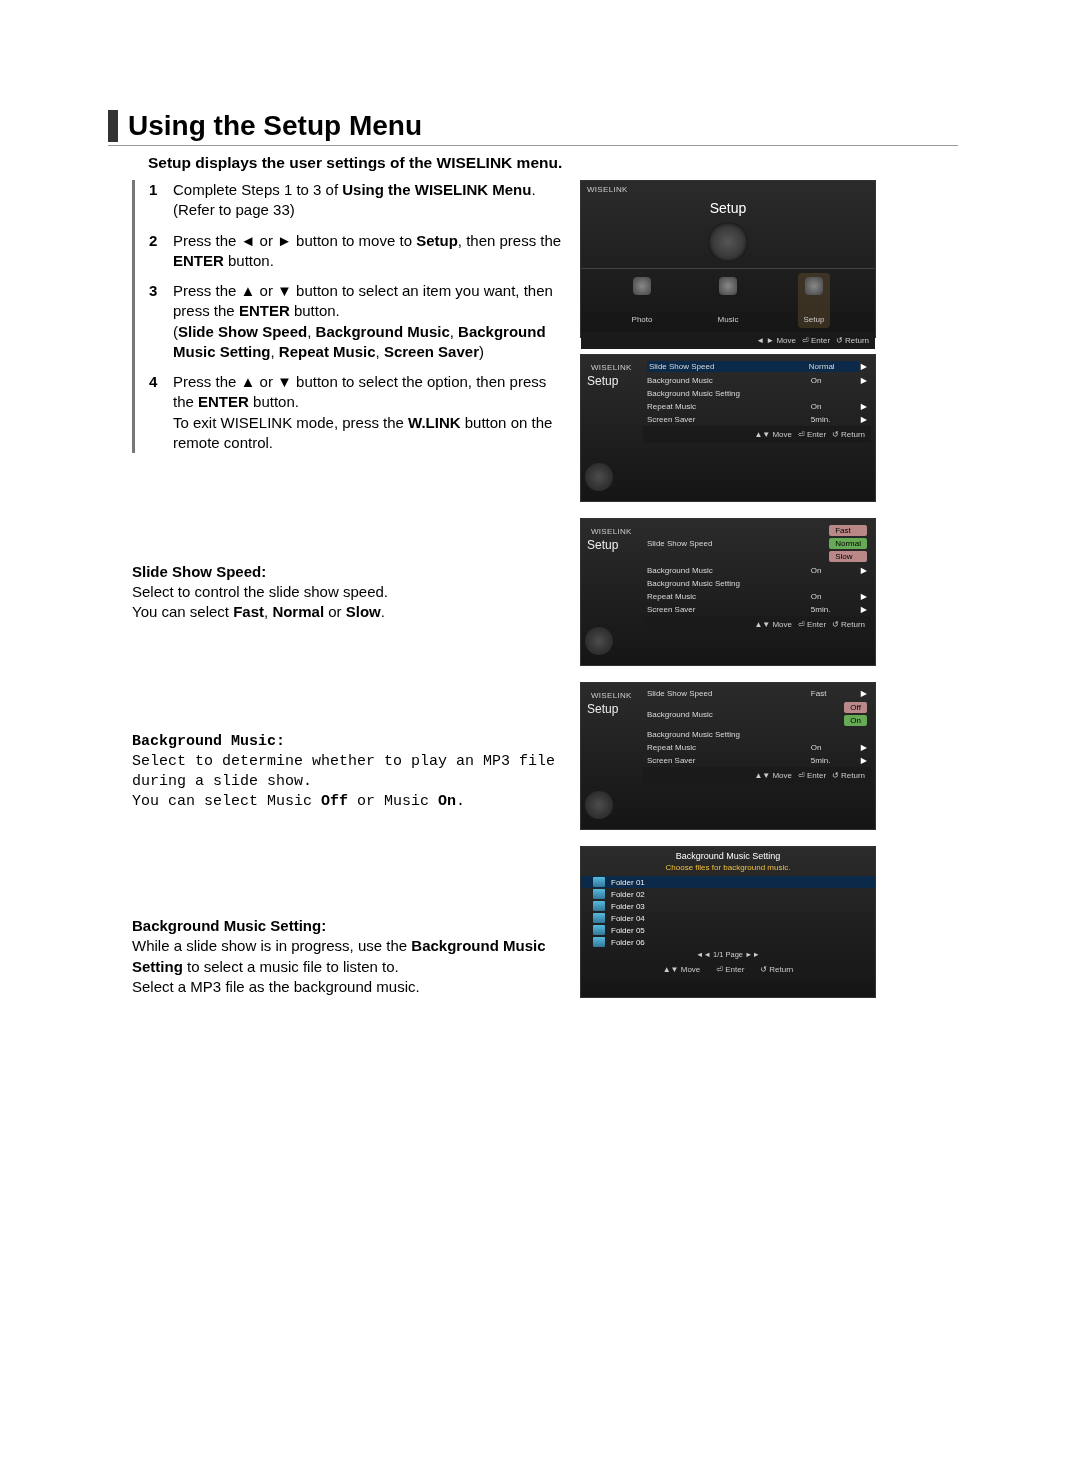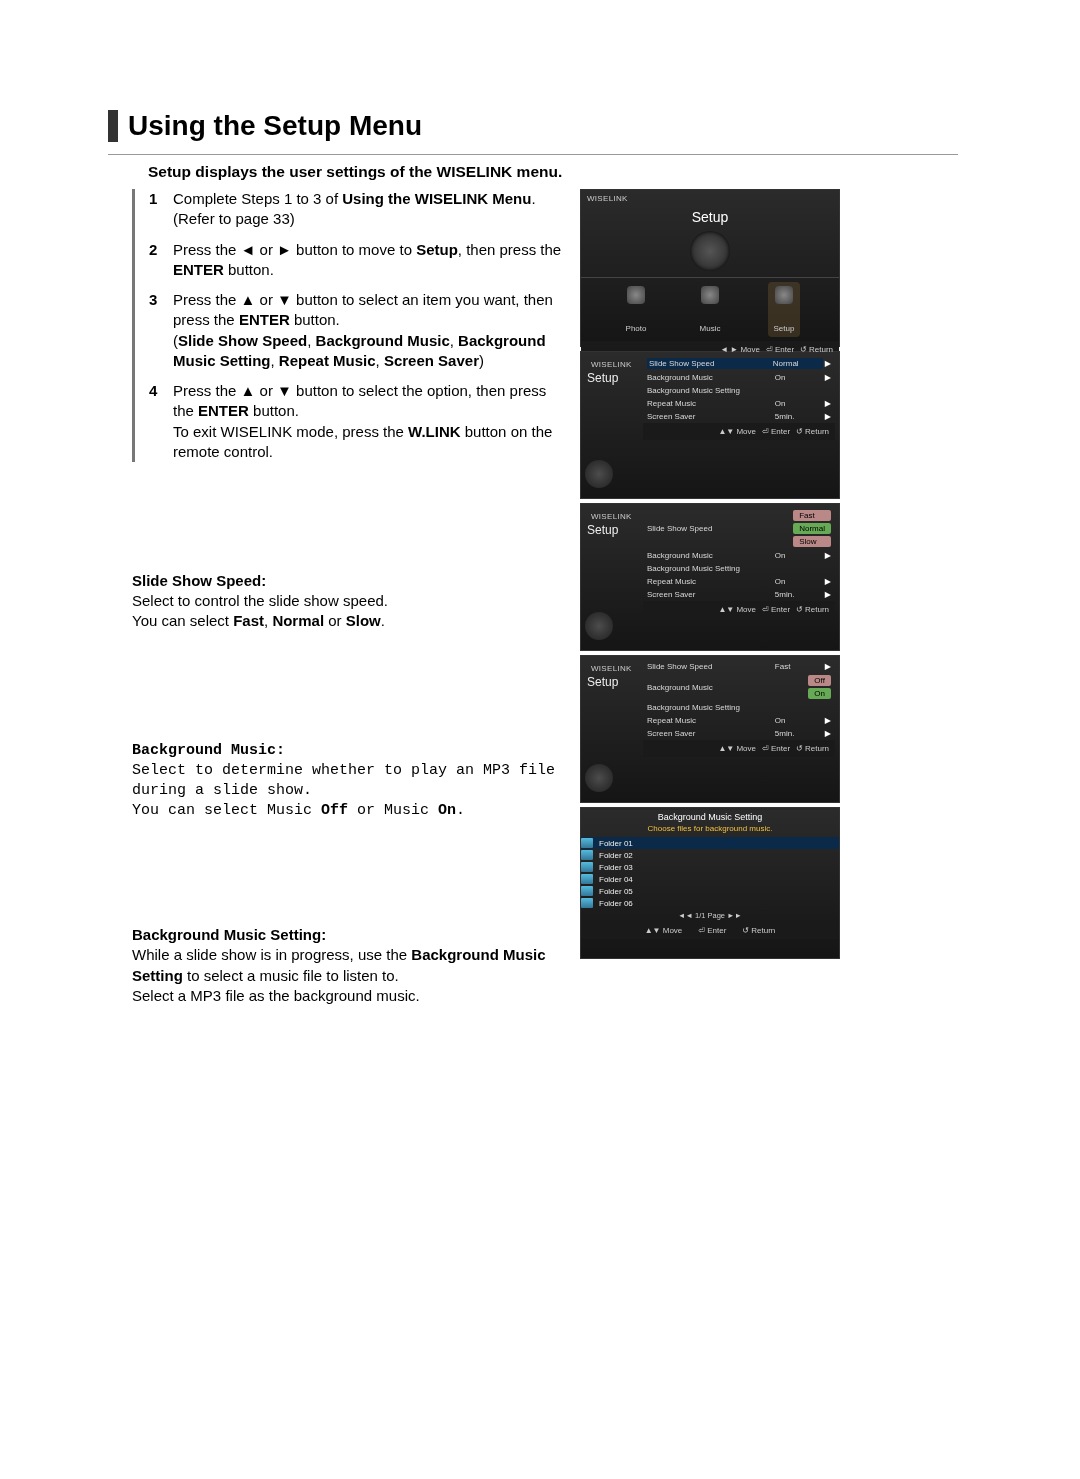--- a/index.html
+++ b/index.html
@@ -14,21 +14,21 @@
   .page {
     position: absolute;
     left: 108px;
     top: 110px;
     width: 850px;
   }
   .title-bar {
     display: flex;
     align-items: center;
     border-bottom: 1px solid #999;
-    padding-bottom: 12px;
+    padding-bottom: 3px;
     margin-bottom: 8px;
   }
   .title-mark {
     width: 10px;
     height: 32px;
     background: #333;
     margin-right: 10px;
   }
   .title-text {
     font-size: 28px;
@@ -49,26 +49,26 @@
   .step { display: flex; margin-bottom: 10px; font-size: 15px; line-height: 1.35; }
   .step-num { font-weight: bold; width: 24px; flex-shrink:0; }
   .step-body { flex: 1; }
   .section-block { margin-top: 40px; }
   .sec-label { font-weight: bold; font-size: 15px; }
   .sec-text { font-size: 15px; line-height: 1.35; margin-top: 2px; }
   b { font-weight: bold; }
 
   
   .panel {
-    width: 260px;
+    width: 296px;
     background: linear-gradient(#2b2b2b,#151515);
     color: #fff;
     font-size: 9px;
     border: 1px solid #333;
-    margin-bottom: 4px;
+    margin-bottom: 16px;
   }
   .panel .brand { font-size: 8px; padding: 4px 6px 0; color:#ccc; letter-spacing:0.3px; }
   .panel .hdr { font-size: 14px; text-align:center; padding: 6px 0 4px; }
   .panel .footer-line {
     text-align: right;
     font-size: 8px;
     padding: 4px 6px;
     background:#1a1a1a;
     color:#ccc;
   }
@@ -98,21 +98,21 @@
   .mrow.sel .mlabel, .mrow.sel .mval { background:#0b2a4a; }
   .mrow.sel .mlabel{ padding:1px 2px;}
   .mrow.sel .mval{ padding:1px 2px;}
   .mrow .opt { background:#b88; color:#000; padding:1px 6px; border-radius:2px; font-size:8px;}
   .mrow .opt.sel { background:#6a5; }
   .optcol { display:flex; flex-direction:column; gap:2px; }
 
   .panel.folders { height:152px; }
   .fhdr { text-align:center; font-size:9px; padding:4px 0 2px; color:#fff;}
   .fsub { text-align:center; font-size:8px; color:#f0c040; padding-bottom:4px;}
-  .frow { display:flex; align-items:center; gap:6px; font-size:8px; padding:1px 0; color:#eee;}
+  .frow { display:flex; align-items:center; gap:6px; font-size:8px; padding:1px 12px; color:#eee;}
   .frow.sel { background:#0b2a4a; }
   .fico { width:12px; height:10px; background:linear-gradient(#5bd,#379); border-radius:1px; }
   .fpage { text-align:center; font-size:7.5px; color:#ccc; padding:2px 0; }
   .fft { text-align:center; font-size:8px; padding:4px 0; color:#ccc; background:#1a1a1a;}
   .fft span{ margin: 0 8px;}
 
 </style>
 </head>
 <body>
 

